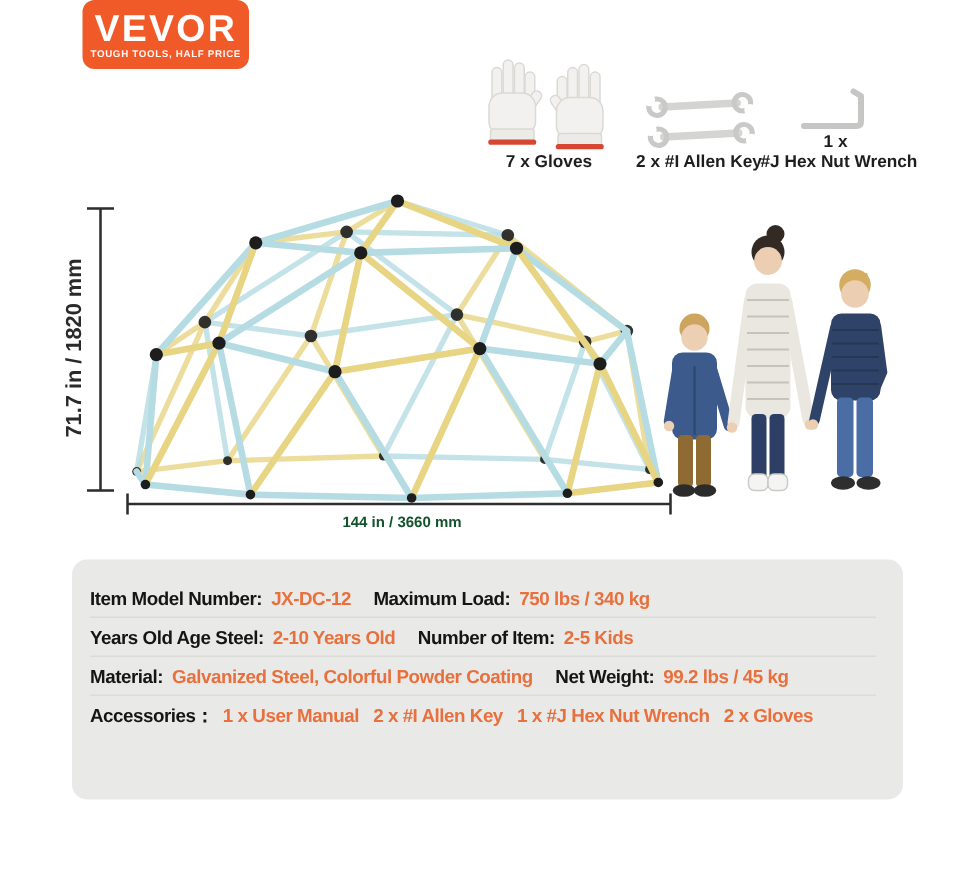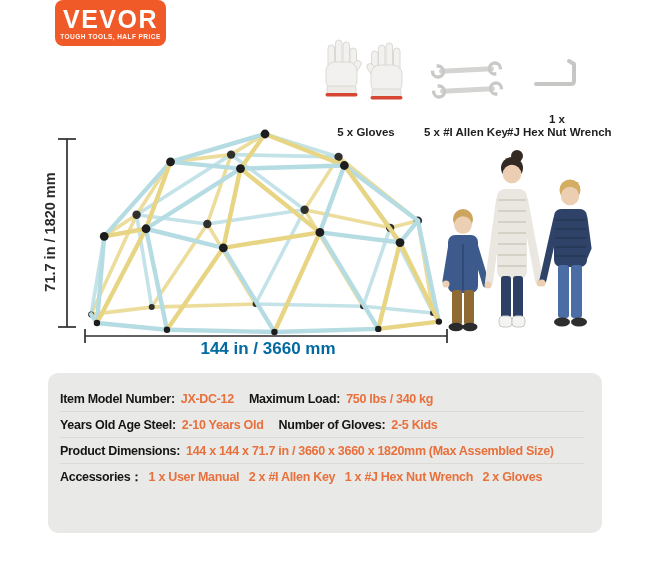--- a/index.html
+++ b/index.html
@@ -18,31 +18,31 @@
   }
   .logo .brand{
     color:#ffffff;font-weight:bold;font-size:25px;line-height:24px;letter-spacing:1.5px;
   }
   .logo .tagline{
     color:rgba(255,255,255,.95);font-weight:bold;font-size:6.5px;letter-spacing:.45px;margin-top:2px;white-space:nowrap;
   }
 
   
   .acc-label{
-    font-weight:bold;font-size:11.5px;color:#1e1e1e;text-align:center;white-space:nowrap;margin-top:24px;
+    font-weight:bold;font-size:11.5px;color:#1e1e1e;text-align:center;white-space:nowrap;
   }
 
   
   .dim-v{
     left:50px;top:232px;transform:translate(-50%,-50%) rotate(-90deg);
     font-weight:bold;font-size:14.5px;color:#2a2a2a;white-space:nowrap;
   }
   .dim-h{
     left:268px;top:349px;transform:translate(-50%,-50%);
-    font-weight:bold;font-size:17px;color:#0369a1;white-space:nowrap;
+    font-weight:bold;font-size:10px;color:#14532d;white-space:nowrap;
   }
 
   
   .spec-panel{
     left:48px;top:373px;width:554px;height:160px;
     background:#e9e9e7;border-radius:10px;box-sizing:border-box;
     padding:13px 18px 0 12px;
   }
   .spec-row{
     height:26px;line-height:26px;white-space:nowrap;
@@ -104,22 +104,22 @@
     <circle cx="5.5" cy="27" r="4" fill="#ffffff"></circle>
     <circle cx="67.5" cy="32" r="5.5" fill="none" stroke="#c9c9c8" stroke-width="3.4"></circle>
     <circle cx="72.5" cy="37" r="4" fill="#ffffff"></circle>
   </g>
 </svg>
 
 <svg class="abs" style="left:528px;top:52px" width="66" height="42" viewBox="0 0 66 42">
   <path d="M8,32 L43,32 Q46,32 46,29 L46,12 L41,9" fill="none" stroke="#c6c6c5" stroke-width="4" stroke-linecap="round" stroke-linejoin="round"></path>
 </svg>
 
-<div class="abs acc-label" style="left:318px;top:102px;width:96px">5 x Gloves</div>
-<div class="abs acc-label" style="left:418px;top:102px;width:96px">5 x #I Allen Key</div>
+<div class="abs acc-label" style="left:318px;top:102px;width:96px">7 x Gloves</div>
+<div class="abs acc-label" style="left:418px;top:102px;width:96px">2 x #I Allen Key</div>
 <div class="abs acc-label" style="left:517px;top:89px;width:80px">1 x</div>
 <div class="abs acc-label" style="left:507px;top:102px;width:100px">#J Hex Nut Wrench</div>
 
 <svg class="abs scene" viewBox="0 0 650 581" width="650" height="581">
   <g id="dome-g">
       <line x1="255.57952787627002" y1="304.01918651343595" x2="363.0350263027048" y2="306.25861204876406" stroke="#b5dce3" stroke-width="3.6" stroke-linecap="round" stroke-opacity="0.8"></line>
       <line x1="207.30562706680294" y1="224.02527933157262" x2="255.57952787627002" y2="304.01918651343595" stroke="#e7d583" stroke-width="3.6" stroke-linecap="round" stroke-opacity="0.8"></line>
       <line x1="304.6296333880052" y1="209.76215718090668" x2="255.57952787627002" y2="304.01918651343595" stroke="#b5dce3" stroke-width="3.6" stroke-linecap="round" stroke-opacity="0.8"></line>
       <line x1="151.72232961102924" y1="307.1199565396024" x2="255.57952787627002" y2="304.01918651343595" stroke="#e7d583" stroke-width="3.6" stroke-linecap="round" stroke-opacity="0.8"></line>
       <line x1="304.6296333880052" y1="209.76215718090668" x2="363.0350263027048" y2="306.25861204876406" stroke="#e7d583" stroke-width="3.6" stroke-linecap="round" stroke-opacity="0.8"></line>
@@ -281,21 +281,21 @@
 </svg>
 
 <div class="abs dim-v">71.7 in / 1820 mm</div>
 <div class="abs dim-h">144 in / 3660 mm</div>
 
 <div class="abs spec-panel">
   <div class="spec-row">
     <span class="spec-label">Item Model Number:</span><span class="spec-value">JX-DC-12</span><span class="spec-label pair2">Maximum Load:</span><span class="spec-value">750 lbs / 340 kg</span>
   </div>
   <div class="spec-row">
-    <span class="spec-label">Years Old Age Steel:</span><span class="spec-value">2-10 Years Old</span><span class="spec-label pair2">Number of Gloves:</span><span class="spec-value">2-5 Kids</span>
+    <span class="spec-label">Years Old Age Steel:</span><span class="spec-value">2-10 Years Old</span><span class="spec-label pair2">Number of Item:</span><span class="spec-value">2-5 Kids</span>
   </div>
   <div class="spec-row">
-    <span class="spec-label">Product Dimensions:</span><span class="spec-value">144 x 144 x 71.7 in / 3660 x 3660 x 1820mm (Max Assembled Size)</span>
+    <span class="spec-label">Material:</span><span class="spec-value">Galvanized Steel, Colorful Powder Coating</span><span class="spec-label pair2">Net Weight:</span><span class="spec-value">99.2 lbs / 45 kg</span>
   </div>
   <div class="spec-row">
     <span class="spec-label">Accessories：</span><span class="spec-value">1 x User Manual   2 x #I Allen Key   1 x #J Hex Nut Wrench   2 x Gloves</span>
   </div>
 </div>
 
 </body></html>

